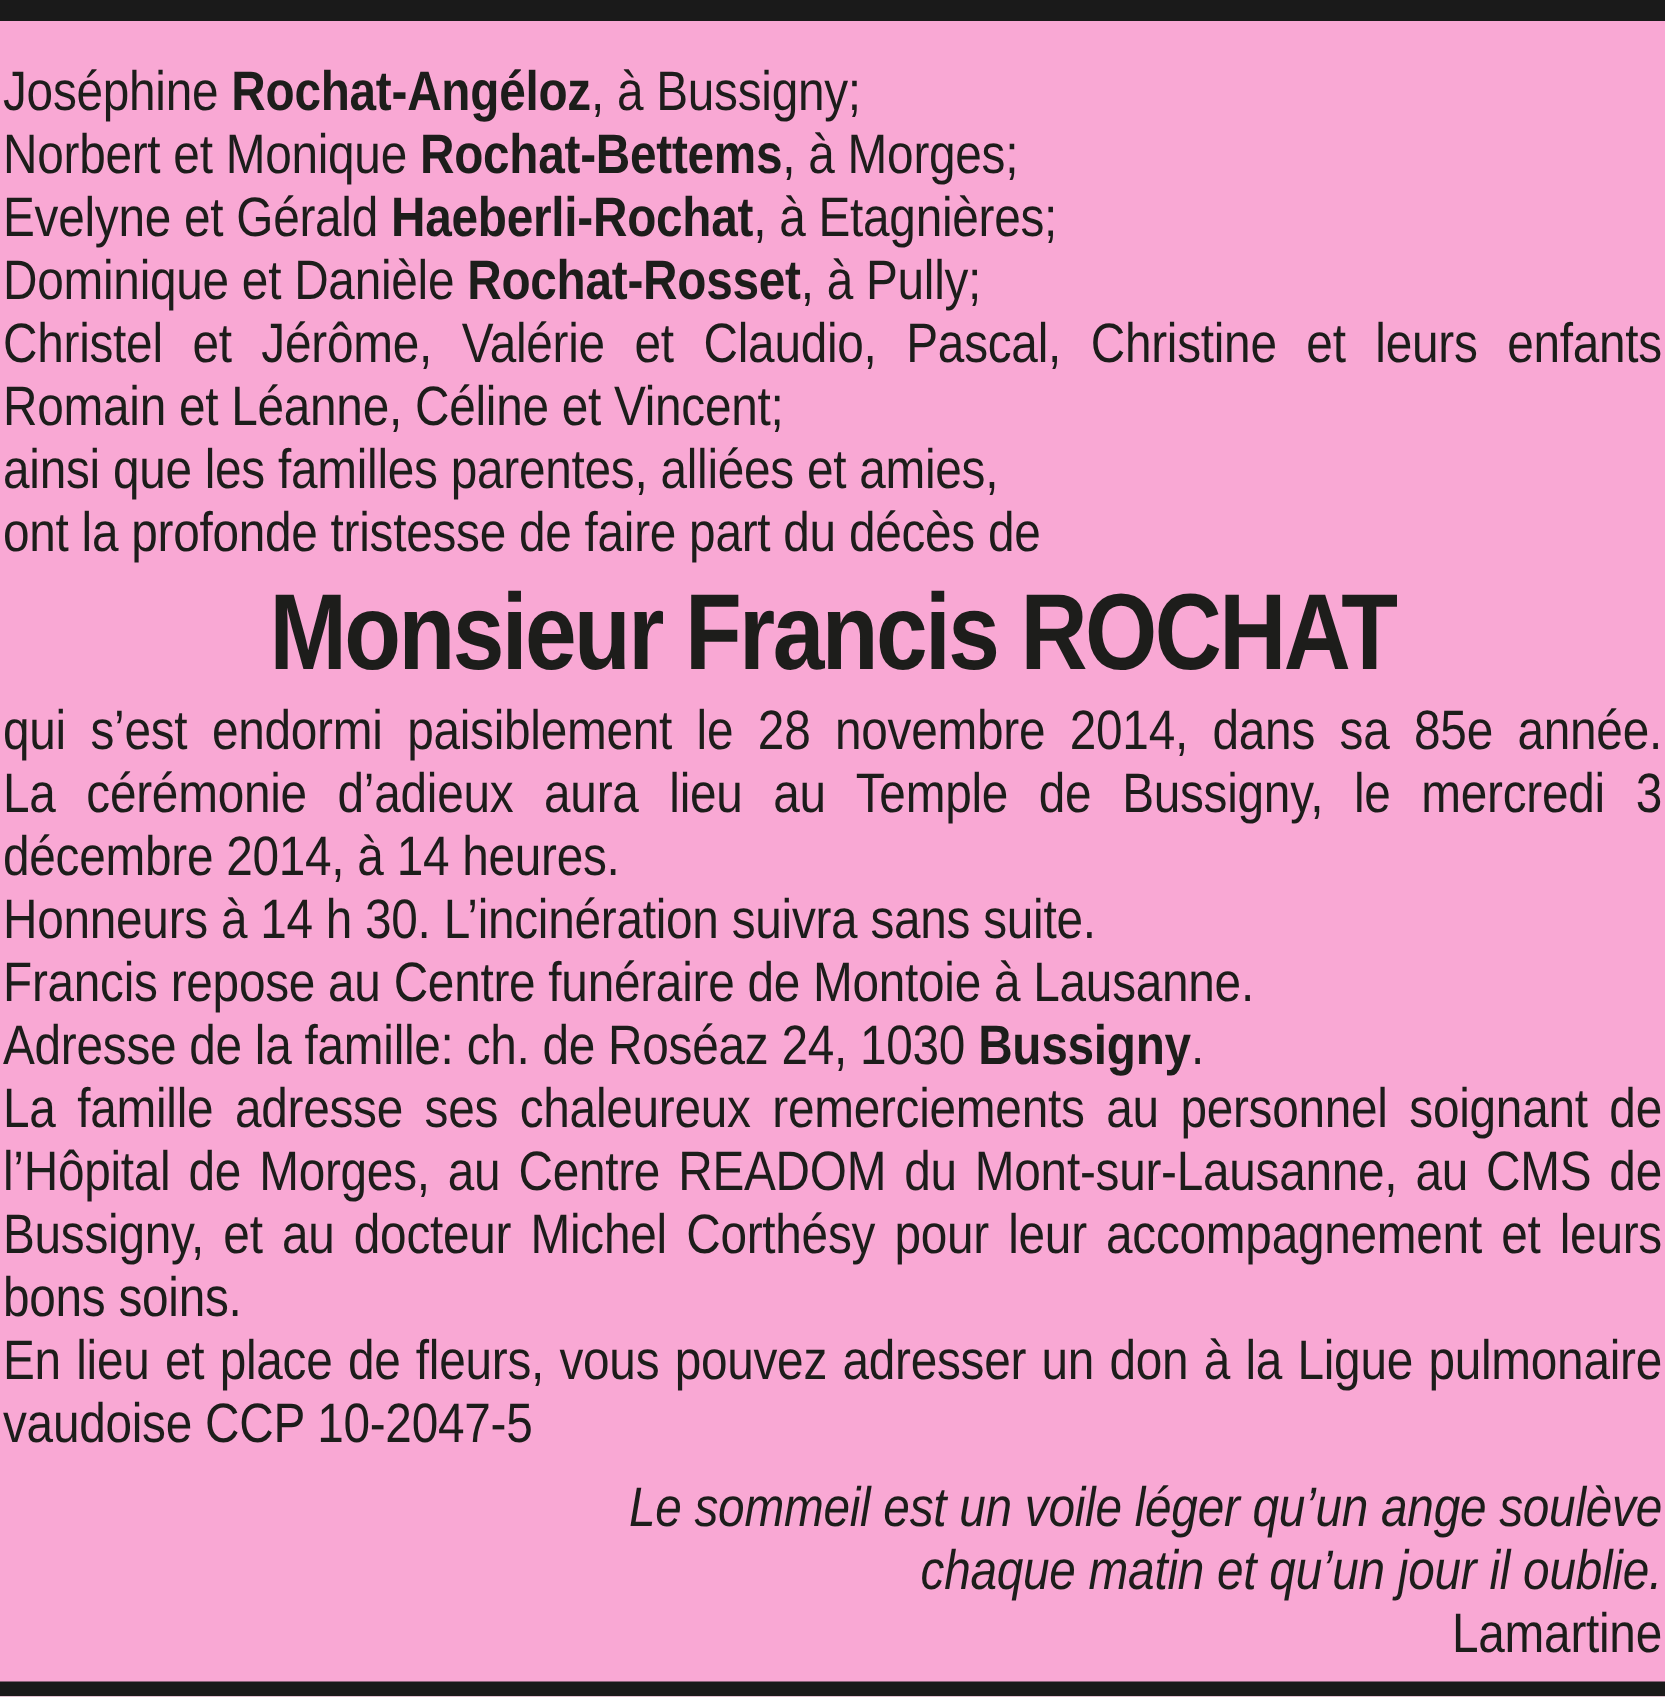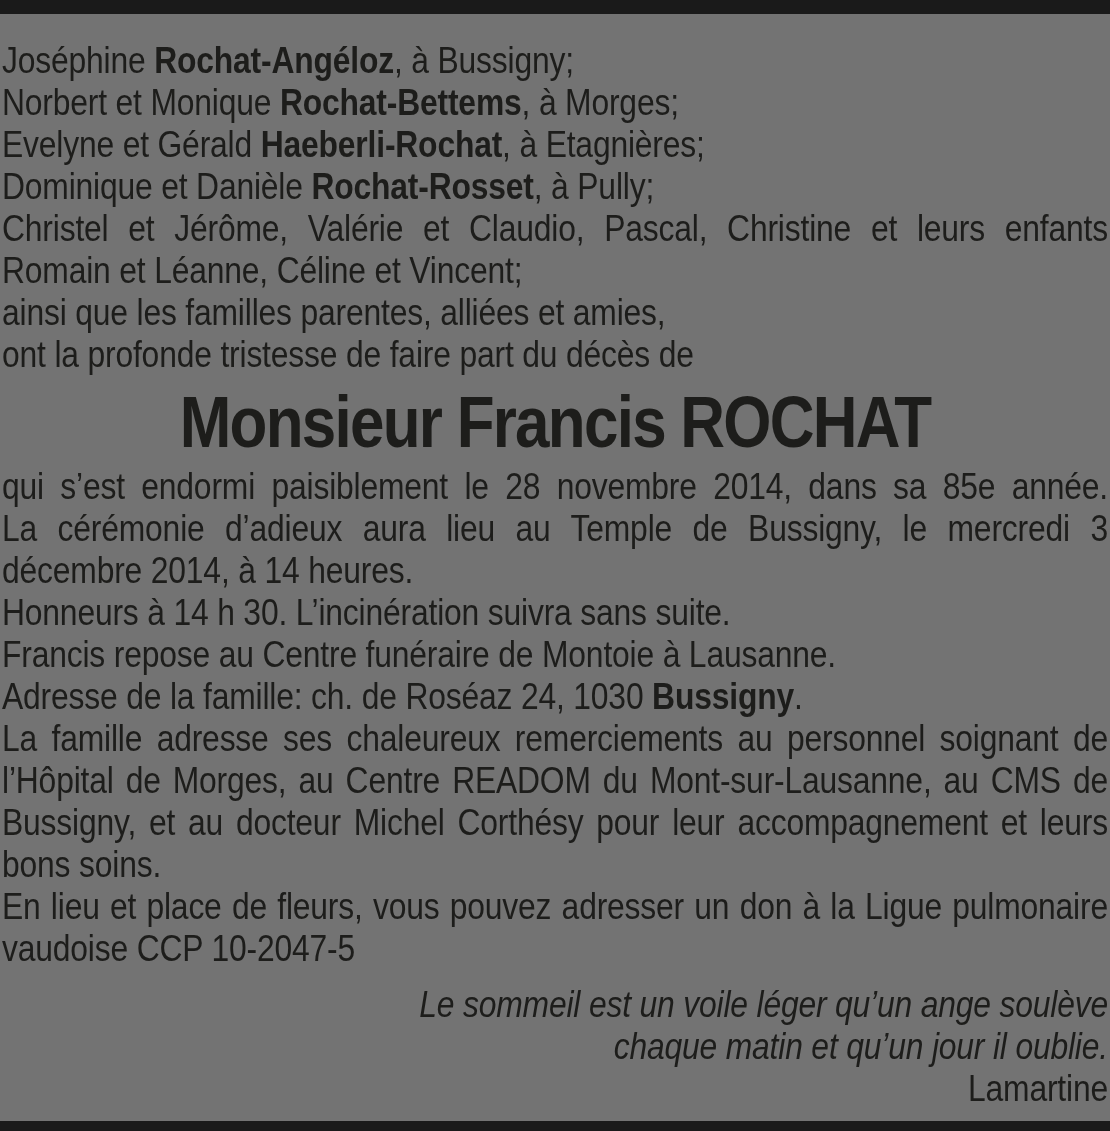--- a/index.html
+++ b/index.html
@@ -4,21 +4,21 @@
 <style>
   html, body {
     margin: 0;
     padding: 0;
     background: #ffffff;
   }
   .sheet {
     position: relative;
     width: 1110px;
     height: 1131px;
-    background: #737373;
+    background: #f9a8d4;
     overflow: hidden;
   }
   .rule {
     position: absolute;
     left: 0;
     right: 0;
     background: #1a1a1a;
   }
   .rule-top { top: 0; height: 14px; }
   .rule-bottom { bottom: 0; height: 10px; }

